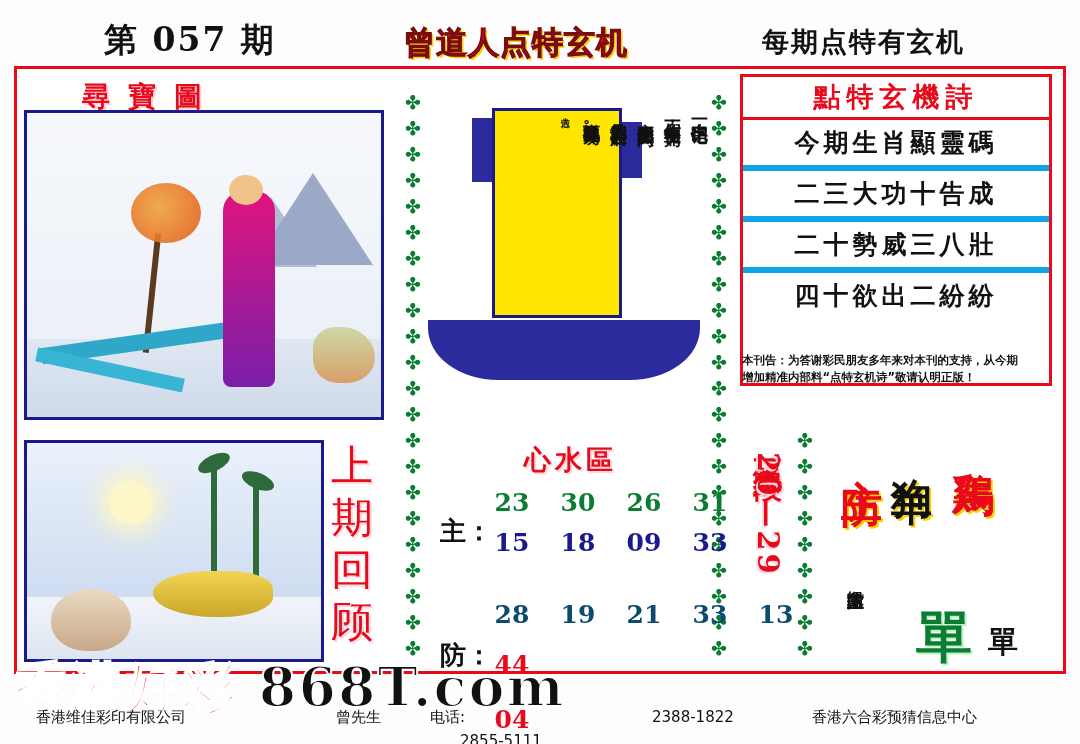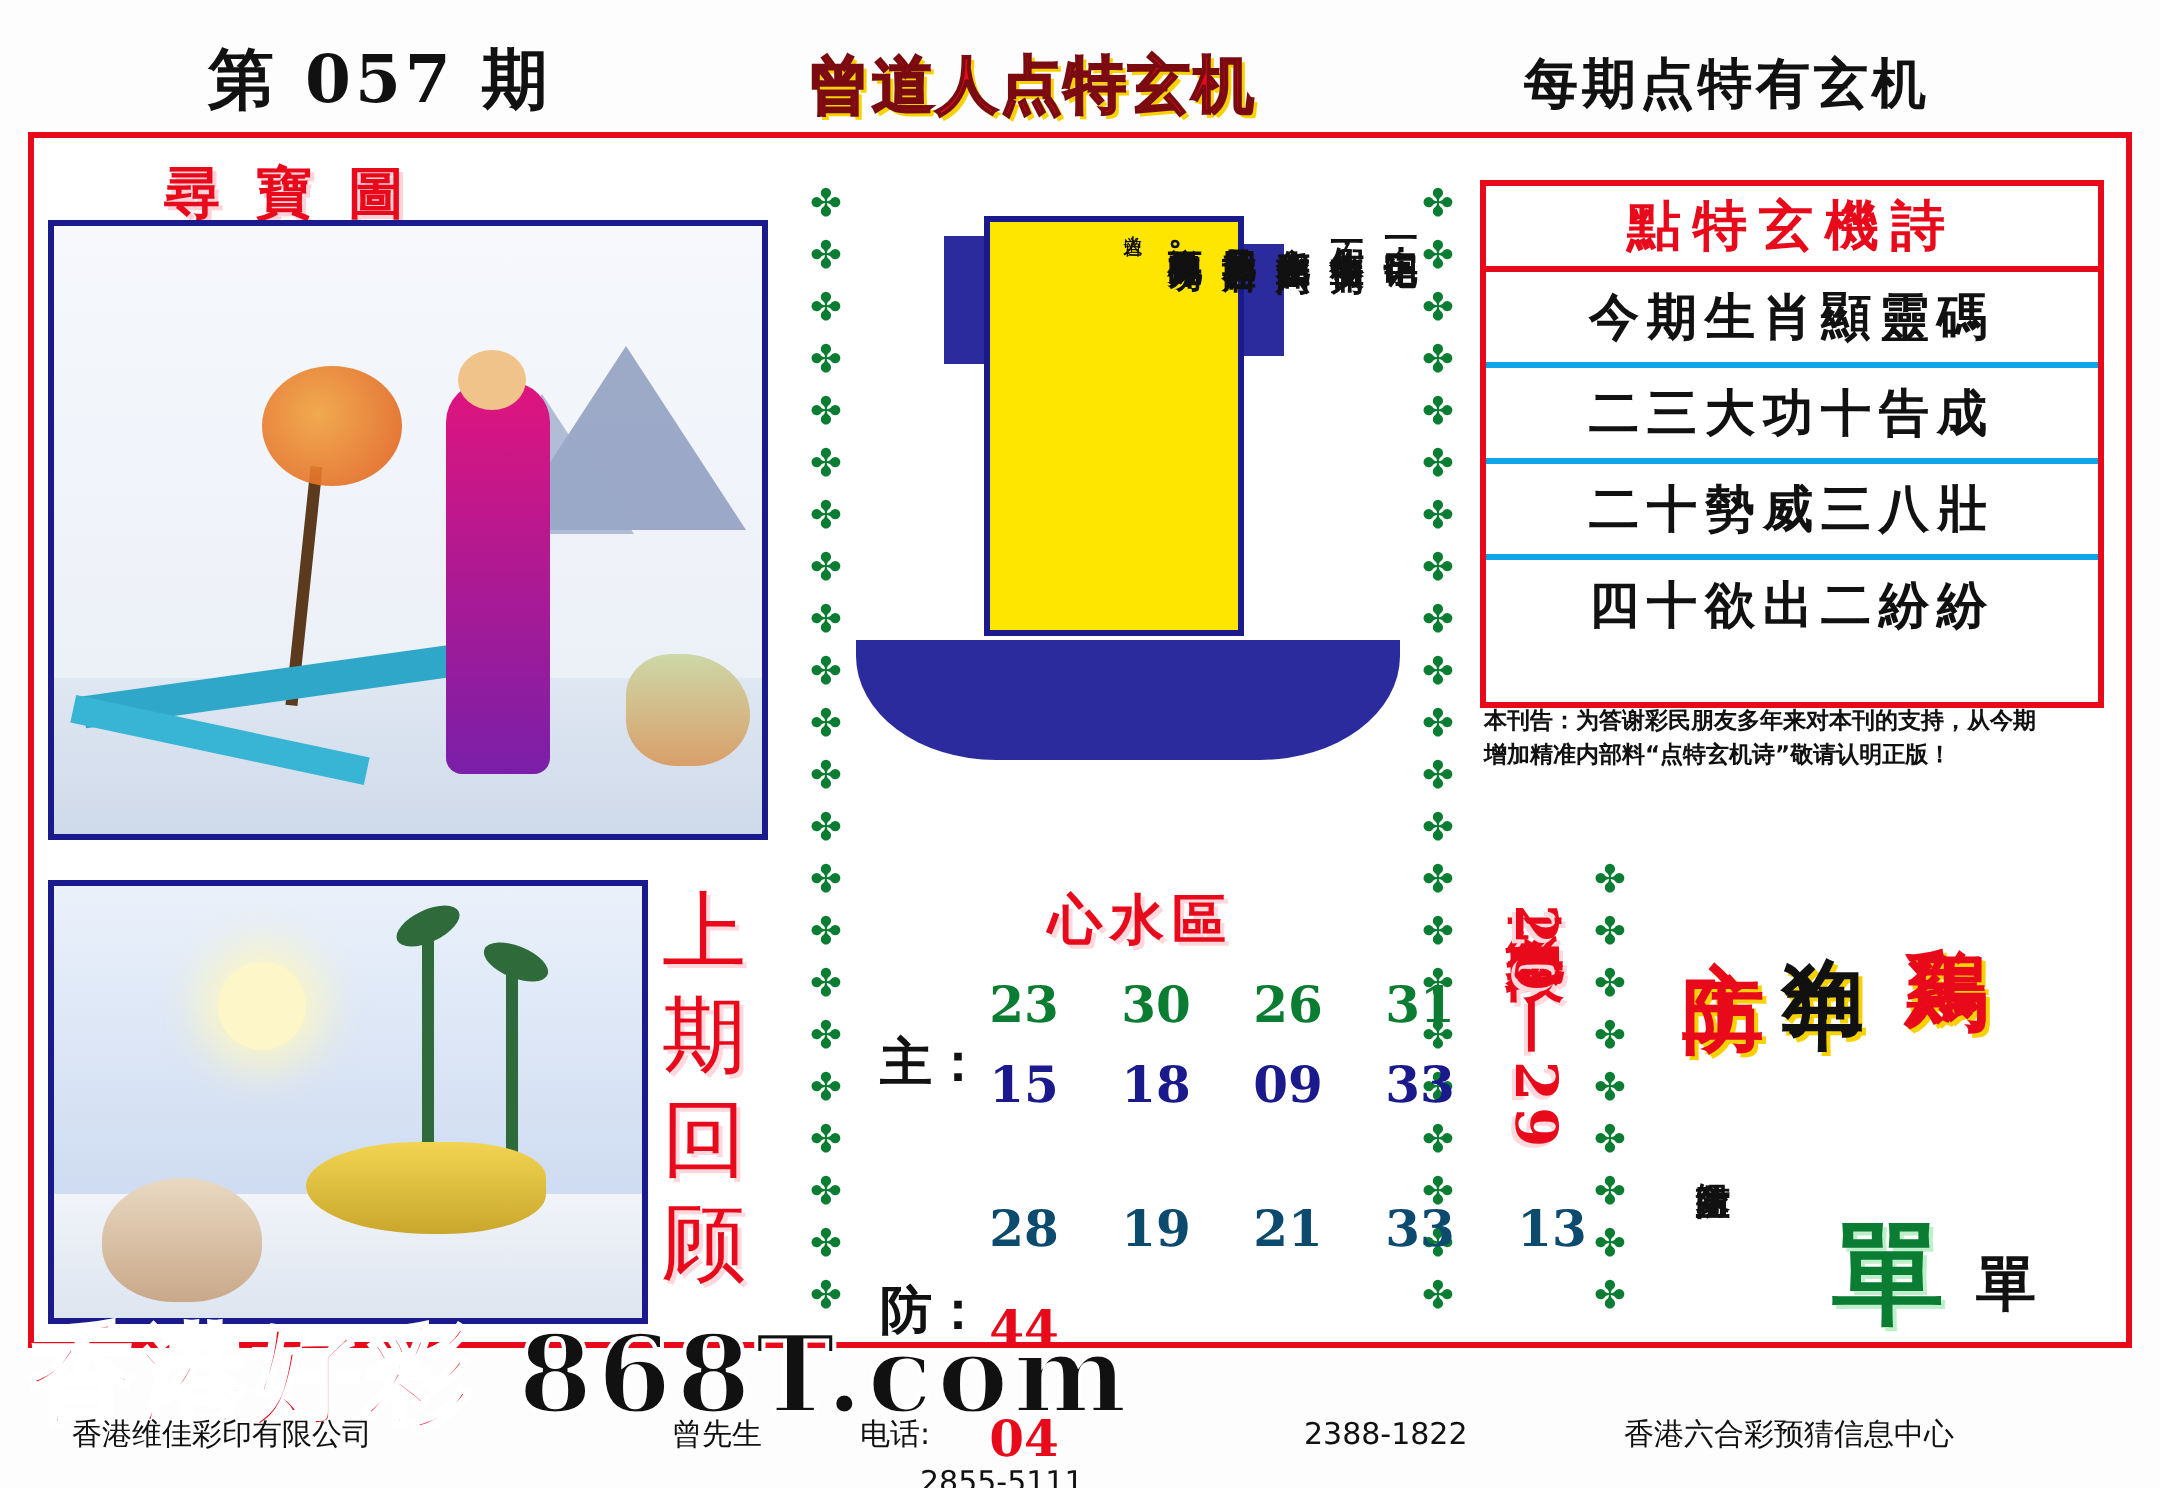--- a/index.html
+++ b/index.html
@@ -113,32 +113,32 @@
   .mast-flag{
     position:absolute;left:52px;top:26px;width:30px;height:64px;
     background:#2b2b9e;
   }
   .mast-flag2{
     position:absolute;left:196px;top:30px;width:26px;height:56px;
     background:#2b2b9e;
   }
   
   .poem{
-    position:absolute;left:740px;top:74px;width:312px;height:264px;
-    border:3px solid #e8091b;background:#fff;box-sizing:border-box;margin-top:16px;
+    position:absolute;left:740px;top:74px;width:312px;height:312px;
+    border:3px solid #e8091b;background:#fff;box-sizing:border-box;
   }
   .poem-title{
     height:40px;border-bottom:3px solid #e8091b;
     background:#fff;
     display:flex;align-items:center;justify-content:center;
     font-family:"DejaVu Serif", serif;
     font-size:27px;font-weight:bold;color:#e8091b;letter-spacing:6px;
   }
   .poem-line{
-    height:45px;border-bottom:3px solid #0ea5e9;
+    height:45px;border-bottom:6px solid #0ea5e9;
     display:flex;align-items:center;justify-content:center;
     font-family:"DejaVu Serif", serif;
     font-size:25px;font-weight:bold;color:#111;letter-spacing:4px;
   }
   .poem-line:last-child{border-bottom:none;}
   .notice{
     position:absolute;left:742px;top:352px;width:310px;
     font-family:"DejaVu Sans", sans-serif;
     font-size:11.5px;line-height:17px;color:#111;font-weight:bold;
   }

